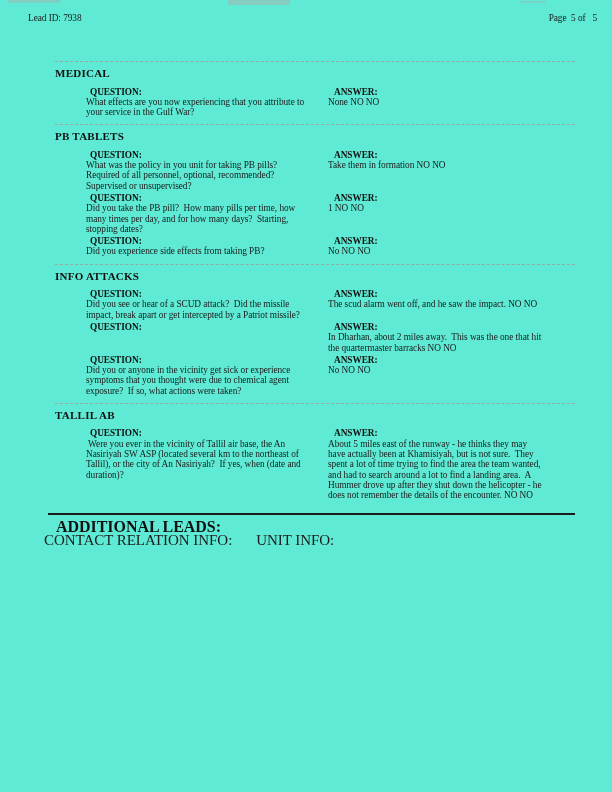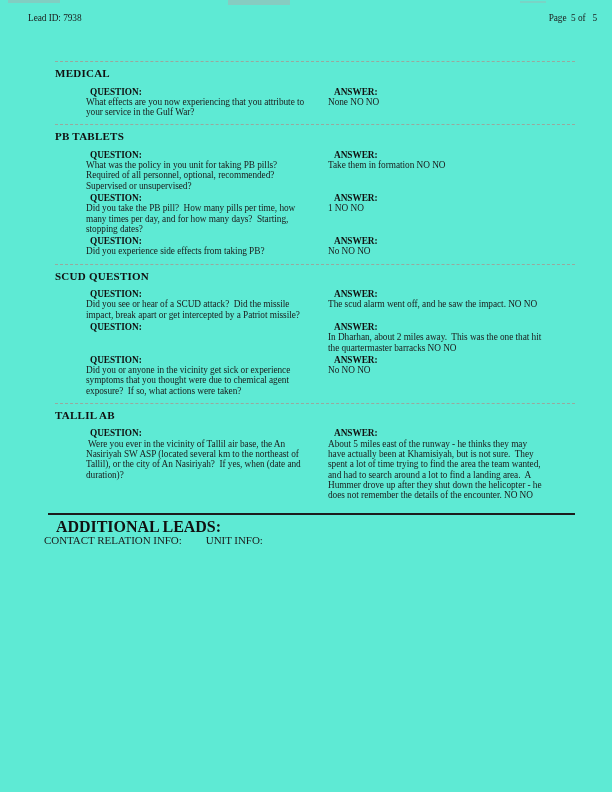--- a/index.html
+++ b/index.html
@@ -35,21 +35,21 @@
   }
   .qa{display:flex;margin-top:2px;}
   .qcol{width:242px;flex:0 0 242px;margin-left:31px;}
   .acol{flex:1;min-width:0;}
   .lbl{font-weight:bold;padding-left:4px;color:#111;}
   .albl{padding-left:6px;}
   .txt{white-space:pre;}
   .footer{margin:13px 37px 0 44px;}
   .thick-rule{height:0;border-top:2.5px solid #1c1c1c;margin-left:4px;}
   .f-add{font-weight:bold;font-size:16px;padding-left:12px;margin-top:7px;color:#111;}
-  .f-row{display:flex;margin-top:2px;font-size:11px;}
+  .f-row{display:flex;margin-top:2px;font-size:15px;}
   .f-unit{margin-left:24px;}
 </style>
 </head>
 <body>
 
 <div class="page">
 
   <div class="art art-1"></div>
   <div class="art art-2"></div>
   <div class="art art-3"></div>
@@ -117,21 +117,21 @@
         <div class="acol">
           <div class="lbl albl">ANSWER:</div>
           <div class="txt">No NO NO</div>
         </div>
       </div>
     </div>
 
     <div class="divider sec-divider"></div>
 
     <div>
-      <div class="sec-title">SCUD QUESTION</div>
+      <div class="sec-title">INFO ATTACKS</div>
 
       <div class="qa">
         <div class="qcol">
           <div class="lbl">QUESTION:</div>
           <div class="txt">Did you see or hear of a SCUD attack?  Did the missile
 impact, break apart or get intercepted by a Patriot missile?</div>
         </div>
         <div class="acol">
           <div class="lbl albl">ANSWER:</div>
           <div class="txt">The scud alarm went off, and he saw the impact. NO NO</div>

